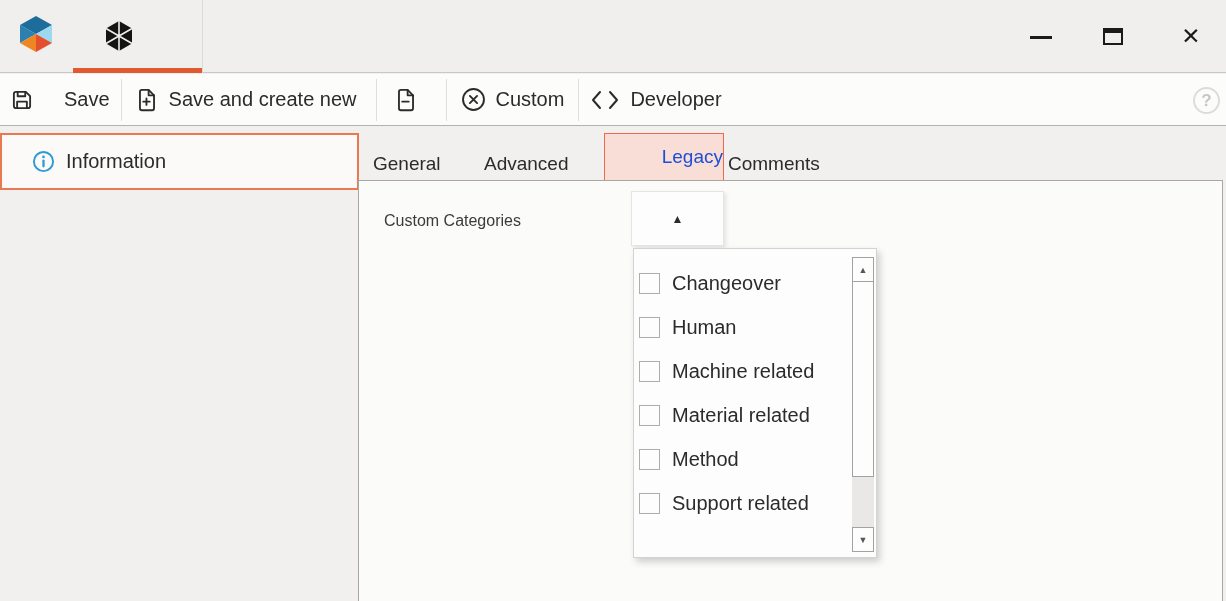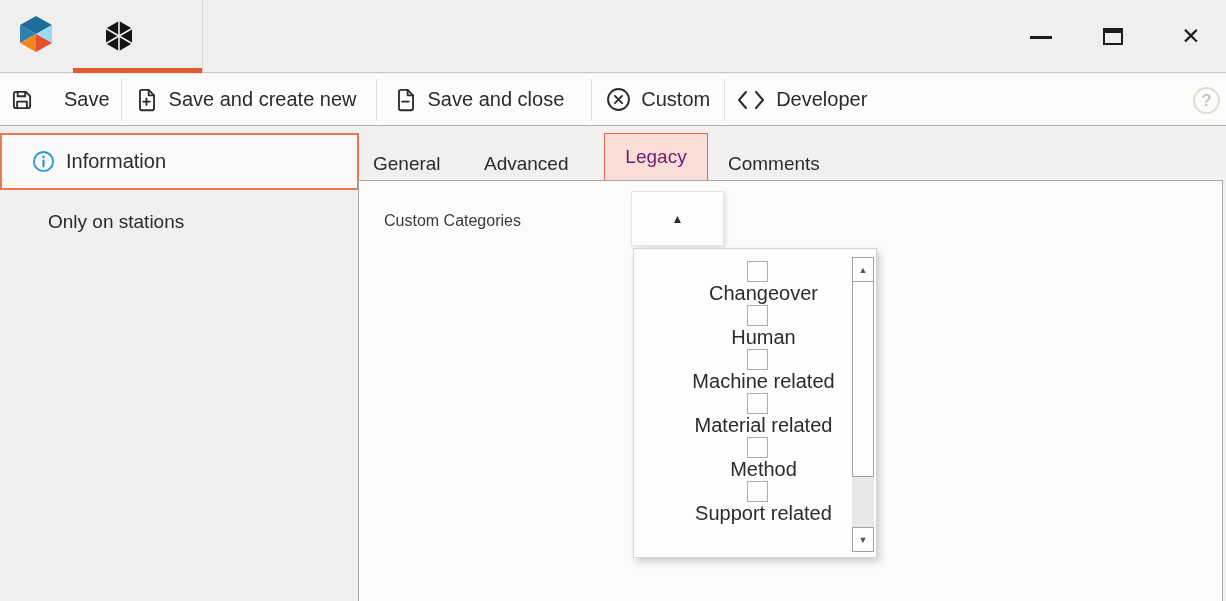--- a/index.html
+++ b/index.html
@@ -82,24 +82,24 @@
 
   
   .tabstrip { position:absolute; left:358px; top:127px; width:868px; height:53px; }
   .tab {
     position:absolute; top:14px; font-size:19px; color:#2b2b2b; cursor:default;margin-top:12px;
   }
   .tab-general  { left:15px; }
   .tab-advanced { left:126px; }
   .tab-comments { left:370px; }
   .tab-legacy-box {
-    position:absolute; left:246px; top:6px; width:104px; height:47px;
+    position:absolute; left:246px; top:6px; width:120px; height:47px;
     background:#F8DED6; border:1px solid #EC6A4A; border-bottom:none;
-    display:flex; align-items:center; justify-content:center;
-    font-size:19px; color:#701a75; cursor:default;
+    display:flex; align-items:center; justify-content:flex-end;
+    font-size:19px; color:#1d4ed8; cursor:default;
   }
 
   
   .panel {
     position:absolute; left:358px; top:180px; width:865px; height:423px;
     background:#fbfbfa; border:1px solid #a8a7a5;
   }
   .field-label {
     position:absolute; left:25px; top:31px; font-size:16px; color:#3b3b3b;
   }
@@ -112,21 +112,21 @@
     display:flex; align-items:center; justify-content:center;
     font-size:12px; color:#2b2b2b; cursor:default;
   }
   .dropdown {
     position:absolute; left:274px; top:67px; width:244px; height:310px;
     background:#fdfdfd; border:1px solid #d4d3d1;
     box-shadow:3px 4px 7px rgba(0,0,0,0.18);
     overflow:hidden; padding-top:12px;
   }
   .dd-row {
-    height:44px; display:flex; align-items:center; padding-left:5px; cursor:default;flex-direction:column;
+    height:44px; display:flex; align-items:center; padding-left:5px; cursor:default;
   }
   .dd-check {
     width:21px; height:21px; border:1px solid #aeaDaa; background:#fdfdfd;
     flex:0 0 auto;
   }
   .dd-label { margin-left:12px; font-size:20px; color:#2b2b2b; white-space:nowrap; }
 
   
   .dd-scrollbar {
     position:absolute; right:2px; top:8px; width:22px; height:295px;
@@ -194,21 +194,20 @@
       </svg>
       <span>Save and create new</span>
     </div>
     <div class="tb-sep sep2"></div>
     <div class="tb-btn tb-close">
       <svg width="26" height="26" viewBox="0 0 24 24" fill="none" stroke="#2b2b2b" stroke-width="1.7" stroke-linejoin="round" stroke-linecap="round">
         <path d="M5.5 4.5 a1.8 1.8 0 0 1 1.8-1.8 h6.2 l5 5 v12 a1.8 1.8 0 0 1 -1.8 1.8 h-9.4 a1.8 1.8 0 0 1 -1.8-1.8 z"></path>
         <path d="M13.5 3 v4.7 h5"></path>
         <path d="M8.5 13.5 h6"></path>
       </svg>
-      <span>Save and close</span>
     </div>
     <div class="tb-sep sep3"></div>
     <div class="tb-btn tb-del">
       <svg width="27" height="27" viewBox="0 0 24 24" fill="none" stroke="#2b2b2b" stroke-width="1.7" stroke-linecap="round">
         <circle cx="12" cy="12" r="9.3"></circle>
         <path d="M8.8 8.8 l6.4 6.4 M15.2 8.8 l-6.4 6.4"></path>
       </svg>
       <span>Custom</span>
     </div>
     <div class="tb-sep sep4"></div>
@@ -225,23 +224,20 @@
   </div>
 
   <div class="sidebar">
     <div class="side-item-selected">
       <svg width="23" height="23" viewBox="0 0 24 24" fill="none" stroke="#2E9AD4" stroke-width="2">
         <circle cx="12" cy="12" r="10"></circle>
         <line x1="12" y1="11" x2="12" y2="17" stroke-linecap="round" stroke-width="2.4"></line>
         <circle cx="12" cy="7.2" r="1.4" fill="#2E9AD4" stroke="none"></circle>
       </svg>
       <span class="label">Information</span>
-    </div>
-    <div class="side-item">
-      <span>Only on stations</span>
     </div>
   </div>
 
   <div class="tabstrip">
     <div class="tab tab-general">General</div>
     <div class="tab tab-advanced">Advanced</div>
     <div class="tab-legacy-box">
       <span>Legacy</span>
     </div>
     <div class="tab tab-comments">Comments</div>

